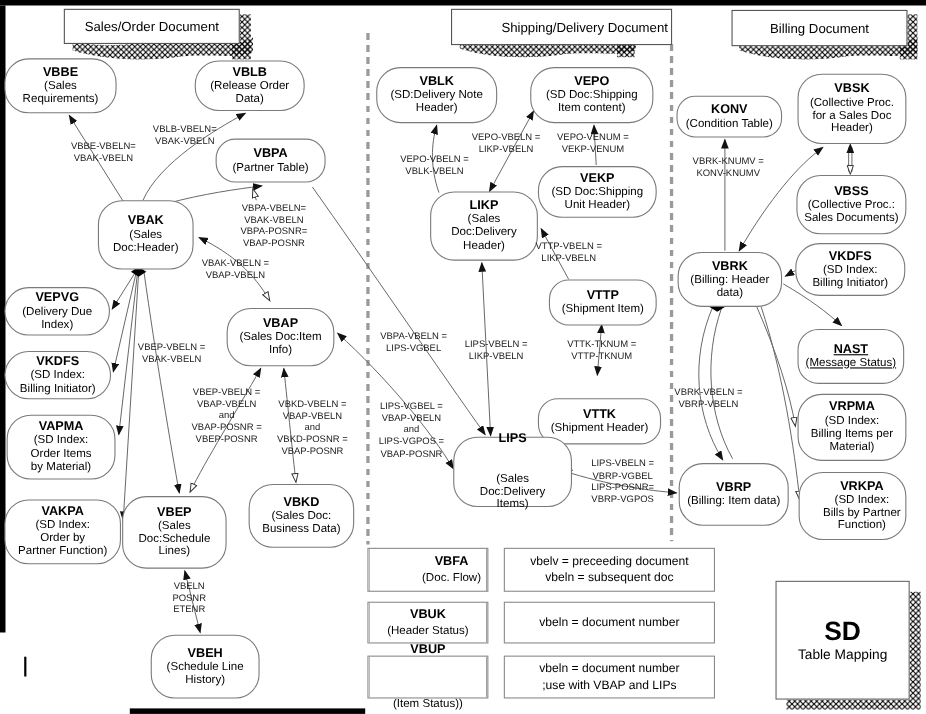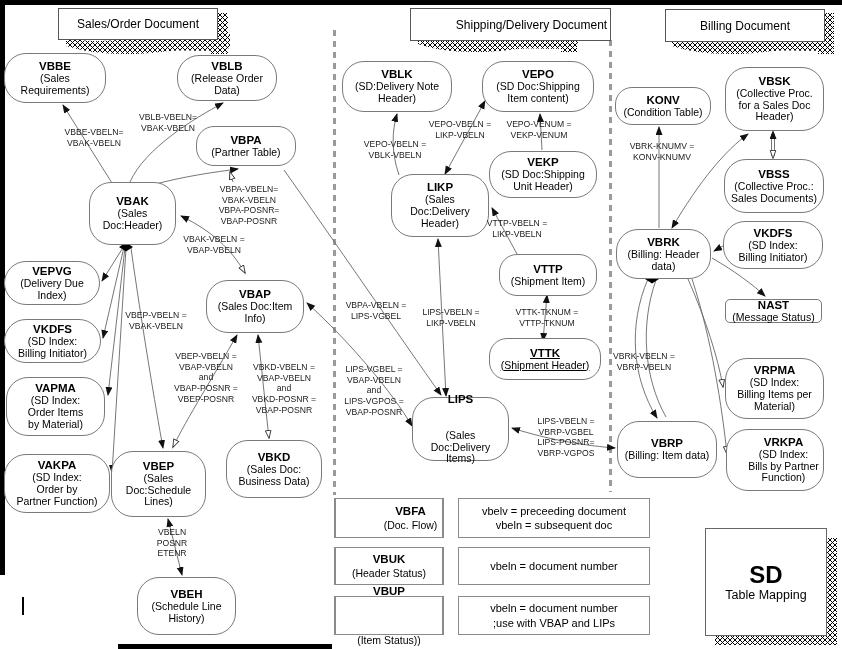--- a/index.html
+++ b/index.html
@@ -210,25 +210,25 @@
   <div class="node" style="left:391px;top:174px;width:98px;height:63px;">
     <span class="t">LIKP</span>
     <span class="d">(Sales
 Doc:Delivery
 Header)</span>
   </div>
   <div class="node" style="left:499px;top:254px;width:98px;height:42px;border-radius:18px;">
     <span class="t">VTTP</span>
     <span class="d">(Shipment Item)</span>
   </div>
-  <div class="node" style="left:489px;top:338px;width:112px;height:42px;border-radius:18px;text-decoration:underline;">
+  <div class="node" style="left:489px;top:362px;width:112px;height:42px;border-radius:18px;">
     <span class="t">VTTK</span>
     <span class="d">(Shipment Header)</span>
   </div>
-  <div class="node" style="left:412px;top:397px;width:97px;height:64px;gap:24px;">
+  <div class="node" style="left:412px;top:397px;width:108px;height:64px;gap:24px;">
     <span class="t">LIPS</span>
     <span class="d">(Sales
 Doc:Delivery
 Items)</span>
   </div>
 
   <div class="node" style="left:615px;top:87px;width:96px;height:38px;border-radius:17px;">
     <span class="t">KONV</span>
     <span class="d">(Condition Table)</span>
   </div>
@@ -246,21 +246,21 @@
   <div class="node" style="left:616px;top:229px;width:95px;height:50px;">
     <span class="t">VBRK</span>
     <span class="d">(Billing: Header
 data)</span>
   </div>
   <div class="node" style="left:723px;top:221px;width:100px;height:48px;">
     <span class="t">VKDFS</span>
     <span class="d">(SD Index:
 Billing Initiator)</span>
   </div>
-  <div class="node" style="left:725px;top:299px;width:97px;height:24px;border-radius:5px;">
+  <div class="node" style="left:725px;top:299px;width:97px;height:50px;border-radius:19px;text-decoration:underline;">
     <span class="t">NAST</span>
     <span class="d">(Message Status)</span>
   </div>
   <div class="node" style="left:725px;top:358px;width:99px;height:61px;">
     <span class="t">VRPMA</span>
     <span class="d">(SD Index:
 Billing Items per
 Material)</span>
   </div>
   <div class="node" style="left:617px;top:421px;width:100px;height:57px;">

